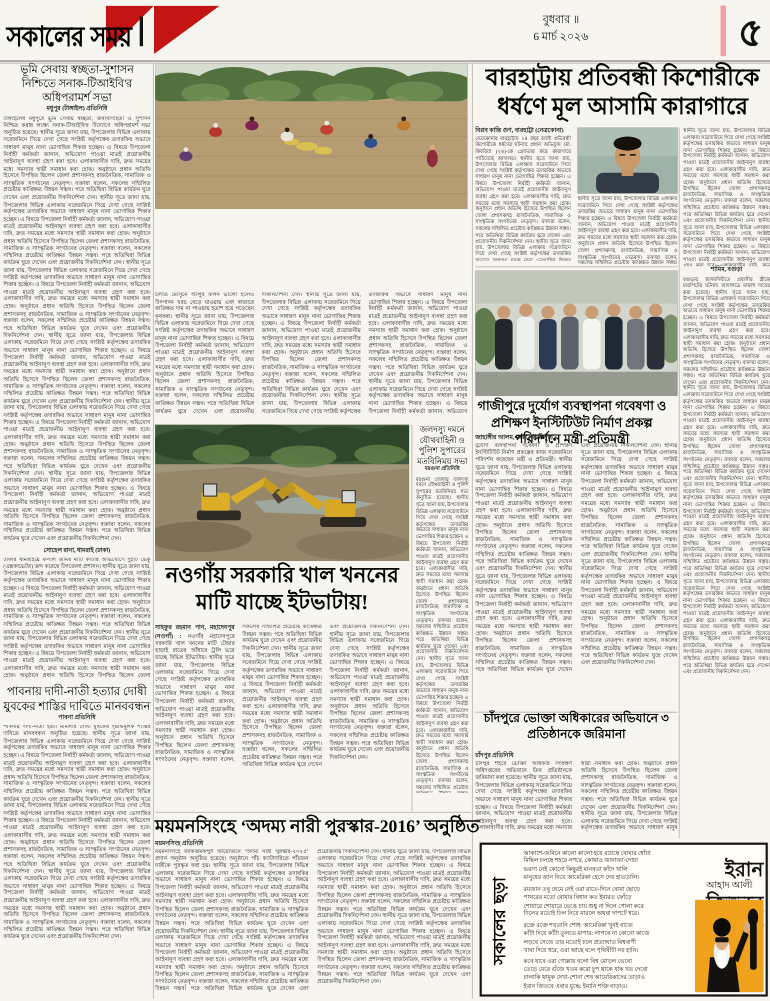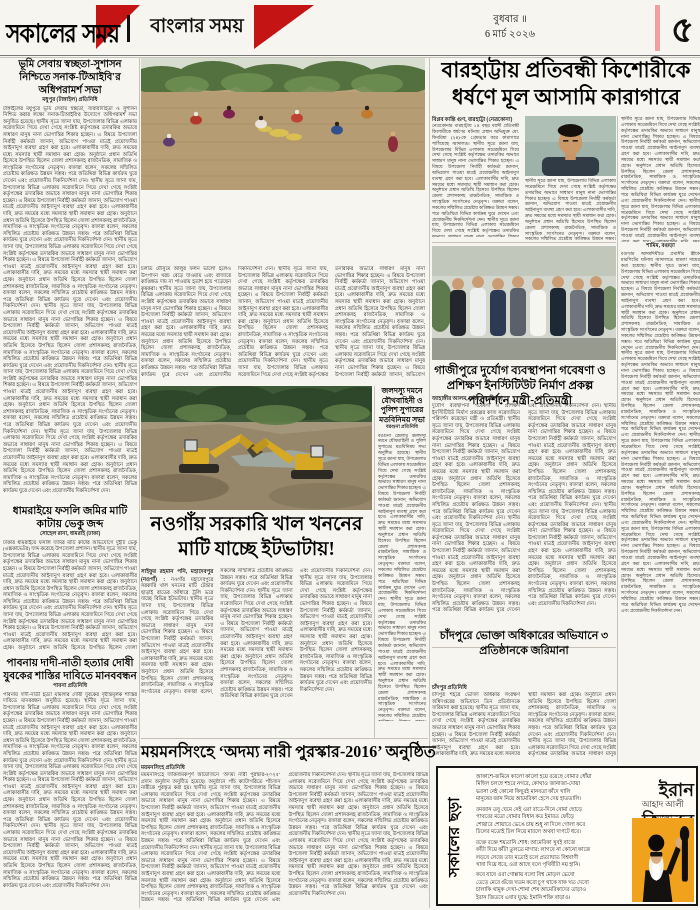--- a/index.html
+++ b/index.html
@@ -17,21 +17,21 @@
   .banner-text{flex:1;display:flex;align-items:center;justify-content:center;
       font-weight:bold;font-size:19px;background:transparent}
   .date-block{left:455px;top:11px;width:110px;text-align:center;font-size:10px;line-height:1.5}
   .pg-bar{right:40px;top:5px;width:5px;height:46px;background:#f0a0a0}
   .pg-num{right:6px;top:2px;font-size:36px;font-weight:900;font-family:"DejaVu Sans",sans-serif}
   .header-rule{left:0;right:0;top:55px;height:3px;border-top:1px solid #777;border-bottom:1px solid #c9c4ba}
   
   .vrule{position:absolute;width:1px;background:#c8c2b6}
   .hrule{position:absolute;height:1px;background:#c8c2b6}
   
-  .sec-title{font-weight:bold;text-align:center;line-height:1.28;color:#000}
+  .sec-title{font-weight:normal;text-align:center;line-height:1.28;color:#000}
   .t10{font-size:10px}.t105{font-size:10.5px}.t11{font-size:11px}.t115{font-size:11.5px}.t75{font-size:7.5px}
   .byline{font-weight:bold;font-size:5.5px;color:#222;line-height:1.3}
   .center{text-align:center}
   .body-sm{font-size:5px;line-height:1.32;text-align:justify;color:#1c1c1c;overflow:hidden}
   .body-xs{font-size:4.5px;line-height:1.3;text-align:justify;color:#1c1c1c;overflow:hidden}
   .cols2{column-count:2;column-gap:8px}
   .cols3{column-count:3;column-gap:7px}
   .hl{font-weight:bold;text-align:center;color:#000}
   .hl-xl{font-size:25px;line-height:1.32}
   .hl-l{font-size:21px;line-height:1.3}
@@ -52,21 +52,20 @@
       font-size:8.5px;border-bottom:1px solid #333;padding-bottom:2px}
   .khamenei-wrap{position:absolute;left:194px;top:50px;width:62px;height:84px;overflow:hidden}
 </style>
 </head>
 <body>
 
 <div class="page">
 
   <div class="abs banner">
     <div class="banner-tri"></div>
-    <div class="banner-text">বাংলার সময়</div>
     <div class="banner-tri right"></div>
   </div>
   <div class="abs masthead-logo">সকালের সময়</div>
   <div class="abs logo-sep"></div>
   <div class="abs date-block">
     <div>বুধবার ॥</div>
     <div>6 মার্চ ২০২৬</div>
   </div>
   <div class="abs pg-bar"></div>
   <div class="abs pg-num">৫</div>
@@ -77,21 +76,20 @@
   <div class="vrule" style="left:617px;top:116px;height:646px"></div>
   <div class="vrule" style="left:374px;top:386px;height:352px"></div>
   <div class="hrule" style="left:432px;top:242px;width:184px"></div>
   <div class="hrule" style="left:432px;top:647px;width:184px"></div>
   <div class="hrule" style="left:141px;top:738px;width:287px"></div>
 
   <div class="abs" style="left:3px;top:58px;width:134px;height:850px">
     <div class="sec-title t10">ভূমি সেবায় স্বচ্ছতা-সুশাসন নিশ্চিতে সনাক-টিআইবি'র অধিপরামর্শ সভা</div>
     <div class="byline center">মধুপুর (টাঙ্গাইল) প্রতিনিধি</div>
     <div class="body-sm" style="height:392px;margin-top:2px">টাঙ্গাইলের মধুপুরে ভূমি সেবায় স্বচ্ছতা, জবাবদিহিতা ও সুশাসন নিশ্চিত করার লক্ষ্যে সনাক-টিআইবি'র উদ্যোগে অধিপরামর্শ সভা অনুষ্ঠিত হয়েছে। স্থানীয় সূত্রে জানা যায়, উপজেলার বিভিন্ন এলাকায় সরেজমিনে গিয়ে দেখা গেছে সংশ্লিষ্ট কর্তৃপক্ষের তদারকির অভাবে সাধারণ মানুষ নানা ভোগান্তির শিকার হচ্ছেন। এ বিষয়ে উপজেলা নির্বাহী কর্মকর্তা জানান, অভিযোগ পাওয়া মাত্রই প্রয়োজনীয় আইনানুগ ব্যবস্থা গ্রহণ করা হবে। এলাকাবাসীর দাবি, দ্রুত সময়ের মধ্যে সমস্যার স্থায়ী সমাধান করা হোক। অনুষ্ঠানে প্রধান অতিথি হিসেবে উপস্থিত ছিলেন জেলা প্রশাসকসহ রাজনৈতিক, সামাজিক ও সাংস্কৃতিক সংগঠনের নেতৃবৃন্দ। বক্তারা বলেন, সকলের সম্মিলিত প্রচেষ্টায় কাঙ্ক্ষিত উন্নয়ন সম্ভব। পরে অতিথিরা বিভিন্ন কার্যক্রম ঘুরে দেখেন এবং প্রয়োজনীয় দিকনির্দেশনা দেন। স্থানীয় সূত্রে জানা যায়, উপজেলার বিভিন্ন এলাকায় সরেজমিনে গিয়ে দেখা গেছে সংশ্লিষ্ট কর্তৃপক্ষের তদারকির অভাবে সাধারণ মানুষ নানা ভোগান্তির শিকার হচ্ছেন। এ বিষয়ে উপজেলা নির্বাহী কর্মকর্তা জানান, অভিযোগ পাওয়া মাত্রই প্রয়োজনীয় আইনানুগ ব্যবস্থা গ্রহণ করা হবে। এলাকাবাসীর দাবি, দ্রুত সময়ের মধ্যে সমস্যার স্থায়ী সমাধান করা হোক। অনুষ্ঠানে প্রধান অতিথি হিসেবে উপস্থিত ছিলেন জেলা প্রশাসকসহ রাজনৈতিক, সামাজিক ও সাংস্কৃতিক সংগঠনের নেতৃবৃন্দ। বক্তারা বলেন, সকলের সম্মিলিত প্রচেষ্টায় কাঙ্ক্ষিত উন্নয়ন সম্ভব। পরে অতিথিরা বিভিন্ন কার্যক্রম ঘুরে দেখেন এবং প্রয়োজনীয় দিকনির্দেশনা দেন। স্থানীয় সূত্রে জানা যায়, উপজেলার বিভিন্ন এলাকায় সরেজমিনে গিয়ে দেখা গেছে সংশ্লিষ্ট কর্তৃপক্ষের তদারকির অভাবে সাধারণ মানুষ নানা ভোগান্তির শিকার হচ্ছেন। এ বিষয়ে উপজেলা নির্বাহী কর্মকর্তা জানান, অভিযোগ পাওয়া মাত্রই প্রয়োজনীয় আইনানুগ ব্যবস্থা গ্রহণ করা হবে। এলাকাবাসীর দাবি, দ্রুত সময়ের মধ্যে সমস্যার স্থায়ী সমাধান করা হোক। অনুষ্ঠানে প্রধান অতিথি হিসেবে উপস্থিত ছিলেন জেলা প্রশাসকসহ রাজনৈতিক, সামাজিক ও সাংস্কৃতিক সংগঠনের নেতৃবৃন্দ। বক্তারা বলেন, সকলের সম্মিলিত প্রচেষ্টায় কাঙ্ক্ষিত উন্নয়ন সম্ভব। পরে অতিথিরা বিভিন্ন কার্যক্রম ঘুরে দেখেন এবং প্রয়োজনীয় দিকনির্দেশনা দেন। স্থানীয় সূত্রে জানা যায়, উপজেলার বিভিন্ন এলাকায় সরেজমিনে গিয়ে দেখা গেছে সংশ্লিষ্ট কর্তৃপক্ষের তদারকির অভাবে সাধারণ মানুষ নানা ভোগান্তির শিকার হচ্ছেন। এ বিষয়ে উপজেলা নির্বাহী কর্মকর্তা জানান, অভিযোগ পাওয়া মাত্রই প্রয়োজনীয় আইনানুগ ব্যবস্থা গ্রহণ করা হবে। এলাকাবাসীর দাবি, দ্রুত সময়ের মধ্যে সমস্যার স্থায়ী সমাধান করা হোক। অনুষ্ঠানে প্রধান অতিথি হিসেবে উপস্থিত ছিলেন জেলা প্রশাসকসহ রাজনৈতিক, সামাজিক ও সাংস্কৃতিক সংগঠনের নেতৃবৃন্দ। বক্তারা বলেন, সকলের সম্মিলিত প্রচেষ্টায় কাঙ্ক্ষিত উন্নয়ন সম্ভব। পরে অতিথিরা বিভিন্ন কার্যক্রম ঘুরে দেখেন এবং প্রয়োজনীয় দিকনির্দেশনা দেন। স্থানীয় সূত্রে জানা যায়, উপজেলার বিভিন্ন এলাকায় সরেজমিনে গিয়ে দেখা গেছে সংশ্লিষ্ট কর্তৃপক্ষের তদারকির অভাবে সাধারণ মানুষ নানা ভোগান্তির শিকার হচ্ছেন। এ বিষয়ে উপজেলা নির্বাহী কর্মকর্তা জানান, অভিযোগ পাওয়া মাত্রই প্রয়োজনীয় আইনানুগ ব্যবস্থা গ্রহণ করা হবে। এলাকাবাসীর দাবি, দ্রুত সময়ের মধ্যে সমস্যার স্থায়ী সমাধান করা হোক। অনুষ্ঠানে প্রধান অতিথি হিসেবে উপস্থিত ছিলেন জেলা প্রশাসকসহ রাজনৈতিক, সামাজিক ও সাংস্কৃতিক সংগঠনের নেতৃবৃন্দ। বক্তারা বলেন, সকলের সম্মিলিত প্রচেষ্টায় কাঙ্ক্ষিত উন্নয়ন সম্ভব। পরে অতিথিরা বিভিন্ন কার্যক্রম ঘুরে দেখেন এবং প্রয়োজনীয় দিকনির্দেশনা দেন। স্থানীয় সূত্রে জানা যায়, উপজেলার বিভিন্ন এলাকায় সরেজমিনে গিয়ে দেখা গেছে সংশ্লিষ্ট কর্তৃপক্ষের তদারকির অভাবে সাধারণ মানুষ নানা ভোগান্তির শিকার হচ্ছেন। এ বিষয়ে উপজেলা নির্বাহী কর্মকর্তা জানান, অভিযোগ পাওয়া মাত্রই প্রয়োজনীয় আইনানুগ ব্যবস্থা গ্রহণ করা হবে। এলাকাবাসীর দাবি, দ্রুত সময়ের মধ্যে সমস্যার স্থায়ী সমাধান করা হোক। অনুষ্ঠানে প্রধান অতিথি হিসেবে উপস্থিত ছিলেন জেলা প্রশাসকসহ রাজনৈতিক, সামাজিক ও সাংস্কৃতিক সংগঠনের নেতৃবৃন্দ। বক্তারা বলেন, সকলের সম্মিলিত প্রচেষ্টায় কাঙ্ক্ষিত উন্নয়ন সম্ভব। পরে অতিথিরা বিভিন্ন কার্যক্রম ঘুরে দেখেন এবং প্রয়োজনীয় দিকনির্দেশনা দেন।</div>
-    <div class="sec-title t105" style="margin-top:6px">ধামরাইয়ে ফসলি জমির মাটি কাটায় ভেকু জব্দ</div>
     <div class="byline center">সোহেল রানা, ধামরাই (ঢাকা)</div>
     <div class="body-sm" style="height:110px;margin-top:2px">ঢাকার ধামরাইয়ে ফসলি জমির মাটি কাটার অভিযোগে দুইটি ভেকু (এক্সকাভেটর) জব্দ করেছে উপজেলা প্রশাসন। স্থানীয় সূত্রে জানা যায়, উপজেলার বিভিন্ন এলাকায় সরেজমিনে গিয়ে দেখা গেছে সংশ্লিষ্ট কর্তৃপক্ষের তদারকির অভাবে সাধারণ মানুষ নানা ভোগান্তির শিকার হচ্ছেন। এ বিষয়ে উপজেলা নির্বাহী কর্মকর্তা জানান, অভিযোগ পাওয়া মাত্রই প্রয়োজনীয় আইনানুগ ব্যবস্থা গ্রহণ করা হবে। এলাকাবাসীর দাবি, দ্রুত সময়ের মধ্যে সমস্যার স্থায়ী সমাধান করা হোক। অনুষ্ঠানে প্রধান অতিথি হিসেবে উপস্থিত ছিলেন জেলা প্রশাসকসহ রাজনৈতিক, সামাজিক ও সাংস্কৃতিক সংগঠনের নেতৃবৃন্দ। বক্তারা বলেন, সকলের সম্মিলিত প্রচেষ্টায় কাঙ্ক্ষিত উন্নয়ন সম্ভব। পরে অতিথিরা বিভিন্ন কার্যক্রম ঘুরে দেখেন এবং প্রয়োজনীয় দিকনির্দেশনা দেন। স্থানীয় সূত্রে জানা যায়, উপজেলার বিভিন্ন এলাকায় সরেজমিনে গিয়ে দেখা গেছে সংশ্লিষ্ট কর্তৃপক্ষের তদারকির অভাবে সাধারণ মানুষ নানা ভোগান্তির শিকার হচ্ছেন। এ বিষয়ে উপজেলা নির্বাহী কর্মকর্তা জানান, অভিযোগ পাওয়া মাত্রই প্রয়োজনীয় আইনানুগ ব্যবস্থা গ্রহণ করা হবে। এলাকাবাসীর দাবি, দ্রুত সময়ের মধ্যে সমস্যার স্থায়ী সমাধান করা হোক। অনুষ্ঠানে প্রধান অতিথি হিসেবে উপস্থিত ছিলেন জেলা প্রশাসকসহ রাজনৈতিক, সামাজিক ও সাংস্কৃতিক সংগঠনের নেতৃবৃন্দ। বক্তারা বলেন, সকলের সম্মিলিত প্রচেষ্টায় কাঙ্ক্ষিত উন্নয়ন সম্ভব। পরে অতিথিরা বিভিন্ন কার্যক্রম ঘুরে দেখেন এবং প্রয়োজনীয় দিকনির্দেশনা দেন।</div>
     <div class="sec-title t105" style="margin-top:6px">পাবনায় দাদী-নাতী হত্যার দোষী যুবকের শাস্তির দাবিতে মানববন্ধন</div>
     <div class="byline center">পাবনা প্রতিনিধি</div>
     <div class="body-sm" style="height:196px;margin-top:2px">পাবনায় দাদী-নাতী হত্যা মামলার দোষী যুবকের দৃষ্টান্তমূলক শাস্তির দাবিতে মানববন্ধন অনুষ্ঠিত হয়েছে। স্থানীয় সূত্রে জানা যায়, উপজেলার বিভিন্ন এলাকায় সরেজমিনে গিয়ে দেখা গেছে সংশ্লিষ্ট কর্তৃপক্ষের তদারকির অভাবে সাধারণ মানুষ নানা ভোগান্তির শিকার হচ্ছেন। এ বিষয়ে উপজেলা নির্বাহী কর্মকর্তা জানান, অভিযোগ পাওয়া মাত্রই প্রয়োজনীয় আইনানুগ ব্যবস্থা গ্রহণ করা হবে। এলাকাবাসীর দাবি, দ্রুত সময়ের মধ্যে সমস্যার স্থায়ী সমাধান করা হোক। অনুষ্ঠানে প্রধান অতিথি হিসেবে উপস্থিত ছিলেন জেলা প্রশাসকসহ রাজনৈতিক, সামাজিক ও সাংস্কৃতিক সংগঠনের নেতৃবৃন্দ। বক্তারা বলেন, সকলের সম্মিলিত প্রচেষ্টায় কাঙ্ক্ষিত উন্নয়ন সম্ভব। পরে অতিথিরা বিভিন্ন কার্যক্রম ঘুরে দেখেন এবং প্রয়োজনীয় দিকনির্দেশনা দেন। স্থানীয় সূত্রে জানা যায়, উপজেলার বিভিন্ন এলাকায় সরেজমিনে গিয়ে দেখা গেছে সংশ্লিষ্ট কর্তৃপক্ষের তদারকির অভাবে সাধারণ মানুষ নানা ভোগান্তির শিকার হচ্ছেন। এ বিষয়ে উপজেলা নির্বাহী কর্মকর্তা জানান, অভিযোগ পাওয়া মাত্রই প্রয়োজনীয় আইনানুগ ব্যবস্থা গ্রহণ করা হবে। এলাকাবাসীর দাবি, দ্রুত সময়ের মধ্যে সমস্যার স্থায়ী সমাধান করা হোক। অনুষ্ঠানে প্রধান অতিথি হিসেবে উপস্থিত ছিলেন জেলা প্রশাসকসহ রাজনৈতিক, সামাজিক ও সাংস্কৃতিক সংগঠনের নেতৃবৃন্দ। বক্তারা বলেন, সকলের সম্মিলিত প্রচেষ্টায় কাঙ্ক্ষিত উন্নয়ন সম্ভব। পরে অতিথিরা বিভিন্ন কার্যক্রম ঘুরে দেখেন এবং প্রয়োজনীয় দিকনির্দেশনা দেন। স্থানীয় সূত্রে জানা যায়, উপজেলার বিভিন্ন এলাকায় সরেজমিনে গিয়ে দেখা গেছে সংশ্লিষ্ট কর্তৃপক্ষের তদারকির অভাবে সাধারণ মানুষ নানা ভোগান্তির শিকার হচ্ছেন। এ বিষয়ে উপজেলা নির্বাহী কর্মকর্তা জানান, অভিযোগ পাওয়া মাত্রই প্রয়োজনীয় আইনানুগ ব্যবস্থা গ্রহণ করা হবে। এলাকাবাসীর দাবি, দ্রুত সময়ের মধ্যে সমস্যার স্থায়ী সমাধান করা হোক। অনুষ্ঠানে প্রধান অতিথি হিসেবে উপস্থিত ছিলেন জেলা প্রশাসকসহ রাজনৈতিক, সামাজিক ও সাংস্কৃতিক সংগঠনের নেতৃবৃন্দ। বক্তারা বলেন, সকলের সম্মিলিত প্রচেষ্টায় কাঙ্ক্ষিত উন্নয়ন সম্ভব। পরে অতিথিরা বিভিন্ন কার্যক্রম ঘুরে দেখেন এবং প্রয়োজনীয় দিকনির্দেশনা দেন।</div>
   </div>
 
   <div class="photo" style="left:141px;top:58px;width:284px;height:132px">
     <svg viewBox="0 0 284 132" preserveAspectRatio="none">
       <rect width="284" height="132" fill="#bba27a"></rect>
@@ -197,21 +195,21 @@
           <rect x="138" y="44" width="16" height="46" rx="5" fill="#70757d"></rect>
         <circle cx="164" cy="36" r="6" fill="#c99c74"></circle>
           <rect x="156" y="42" width="16" height="48" rx="5" fill="#2a2e39"></rect>
       </g>
     </svg>
   </div>
   <div class="abs hl t115" style="left:428px;top:363px;width:184px;line-height:1.3">গাজীপুরে দুর্যোগ ব্যবস্থাপনা গবেষণা ও প্রশিক্ষণ ইনস্টিটিউট নির্মাণ প্রকল্প পরিদর্শনে মন্ত্রী-প্রতিমন্ত্রী</div>
   <div class="abs byline" style="left:432px;top:395px;width:184px">জাহাঙ্গীর আলম, ঢাকা (গাজীপুর) :</div>
   <div class="abs body-sm cols2" style="left:432px;top:403px;width:184px;height:240px">দুর্যোগ ব্যবস্থাপনা গবেষণা ও প্রশিক্ষণ ইনস্টিটিউট নির্মাণ প্রকল্পের কাজ সরেজমিনে পরিদর্শন করেছেন মন্ত্রী ও প্রতিমন্ত্রী। স্থানীয় সূত্রে জানা যায়, উপজেলার বিভিন্ন এলাকায় সরেজমিনে গিয়ে দেখা গেছে সংশ্লিষ্ট কর্তৃপক্ষের তদারকির অভাবে সাধারণ মানুষ নানা ভোগান্তির শিকার হচ্ছেন। এ বিষয়ে উপজেলা নির্বাহী কর্মকর্তা জানান, অভিযোগ পাওয়া মাত্রই প্রয়োজনীয় আইনানুগ ব্যবস্থা গ্রহণ করা হবে। এলাকাবাসীর দাবি, দ্রুত সময়ের মধ্যে সমস্যার স্থায়ী সমাধান করা হোক। অনুষ্ঠানে প্রধান অতিথি হিসেবে উপস্থিত ছিলেন জেলা প্রশাসকসহ রাজনৈতিক, সামাজিক ও সাংস্কৃতিক সংগঠনের নেতৃবৃন্দ। বক্তারা বলেন, সকলের সম্মিলিত প্রচেষ্টায় কাঙ্ক্ষিত উন্নয়ন সম্ভব। পরে অতিথিরা বিভিন্ন কার্যক্রম ঘুরে দেখেন এবং প্রয়োজনীয় দিকনির্দেশনা দেন। স্থানীয় সূত্রে জানা যায়, উপজেলার বিভিন্ন এলাকায় সরেজমিনে গিয়ে দেখা গেছে সংশ্লিষ্ট কর্তৃপক্ষের তদারকির অভাবে সাধারণ মানুষ নানা ভোগান্তির শিকার হচ্ছেন। এ বিষয়ে উপজেলা নির্বাহী কর্মকর্তা জানান, অভিযোগ পাওয়া মাত্রই প্রয়োজনীয় আইনানুগ ব্যবস্থা গ্রহণ করা হবে। এলাকাবাসীর দাবি, দ্রুত সময়ের মধ্যে সমস্যার স্থায়ী সমাধান করা হোক। অনুষ্ঠানে প্রধান অতিথি হিসেবে উপস্থিত ছিলেন জেলা প্রশাসকসহ রাজনৈতিক, সামাজিক ও সাংস্কৃতিক সংগঠনের নেতৃবৃন্দ। বক্তারা বলেন, সকলের সম্মিলিত প্রচেষ্টায় কাঙ্ক্ষিত উন্নয়ন সম্ভব। পরে অতিথিরা বিভিন্ন কার্যক্রম ঘুরে দেখেন এবং প্রয়োজনীয় দিকনির্দেশনা দেন। স্থানীয় সূত্রে জানা যায়, উপজেলার বিভিন্ন এলাকায় সরেজমিনে গিয়ে দেখা গেছে সংশ্লিষ্ট কর্তৃপক্ষের তদারকির অভাবে সাধারণ মানুষ নানা ভোগান্তির শিকার হচ্ছেন। এ বিষয়ে উপজেলা নির্বাহী কর্মকর্তা জানান, অভিযোগ পাওয়া মাত্রই প্রয়োজনীয় আইনানুগ ব্যবস্থা গ্রহণ করা হবে। এলাকাবাসীর দাবি, দ্রুত সময়ের মধ্যে সমস্যার স্থায়ী সমাধান করা হোক। অনুষ্ঠানে প্রধান অতিথি হিসেবে উপস্থিত ছিলেন জেলা প্রশাসকসহ রাজনৈতিক, সামাজিক ও সাংস্কৃতিক সংগঠনের নেতৃবৃন্দ। বক্তারা বলেন, সকলের সম্মিলিত প্রচেষ্টায় কাঙ্ক্ষিত উন্নয়ন সম্ভব। পরে অতিথিরা বিভিন্ন কার্যক্রম ঘুরে দেখেন এবং প্রয়োজনীয় দিকনির্দেশনা দেন। স্থানীয় সূত্রে জানা যায়, উপজেলার বিভিন্ন এলাকায় সরেজমিনে গিয়ে দেখা গেছে সংশ্লিষ্ট কর্তৃপক্ষের তদারকির অভাবে সাধারণ মানুষ নানা ভোগান্তির শিকার হচ্ছেন। এ বিষয়ে উপজেলা নির্বাহী কর্মকর্তা জানান, অভিযোগ পাওয়া মাত্রই প্রয়োজনীয় আইনানুগ ব্যবস্থা গ্রহণ করা হবে। এলাকাবাসীর দাবি, দ্রুত সময়ের মধ্যে সমস্যার স্থায়ী সমাধান করা হোক। অনুষ্ঠানে প্রধান অতিথি হিসেবে উপস্থিত ছিলেন জেলা প্রশাসকসহ রাজনৈতিক, সামাজিক ও সাংস্কৃতিক সংগঠনের নেতৃবৃন্দ। বক্তারা বলেন, সকলের সম্মিলিত প্রচেষ্টায় কাঙ্ক্ষিত উন্নয়ন সম্ভব। পরে অতিথিরা বিভিন্ন কার্যক্রম ঘুরে দেখেন এবং প্রয়োজনীয় দিকনির্দেশনা দেন।</div>
 
-  <div class="abs hl t11" style="left:432px;top:628px;width:184px;line-height:1.35">চাঁদপুরে ভোক্তা অধিকারের অভিযানে ৩ প্রতিষ্ঠানকে জরিমানা</div>
+  <div class="abs hl t11" style="left:432px;top:646px;width:184px;line-height:1.35">চাঁদপুরে ভোক্তা অধিকারের অভিযানে ৩ প্রতিষ্ঠানকে জরিমানা</div>
   <div class="abs byline" style="left:432px;top:684px;width:184px">চাঁদপুর প্রতিনিধি</div>
   <div class="abs body-sm cols2" style="left:432px;top:692px;width:184px;height:70px">চাঁদপুর শহরে ভোক্তা অধিকার সংরক্ষণ অধিদপ্তরের অভিযানে তিন প্রতিষ্ঠানকে জরিমানা করা হয়েছে। স্থানীয় সূত্রে জানা যায়, উপজেলার বিভিন্ন এলাকায় সরেজমিনে গিয়ে দেখা গেছে সংশ্লিষ্ট কর্তৃপক্ষের তদারকির অভাবে সাধারণ মানুষ নানা ভোগান্তির শিকার হচ্ছেন। এ বিষয়ে উপজেলা নির্বাহী কর্মকর্তা জানান, অভিযোগ পাওয়া মাত্রই প্রয়োজনীয় আইনানুগ ব্যবস্থা গ্রহণ করা হবে। এলাকাবাসীর দাবি, দ্রুত সময়ের মধ্যে সমস্যার স্থায়ী সমাধান করা হোক। অনুষ্ঠানে প্রধান অতিথি হিসেবে উপস্থিত ছিলেন জেলা প্রশাসকসহ রাজনৈতিক, সামাজিক ও সাংস্কৃতিক সংগঠনের নেতৃবৃন্দ। বক্তারা বলেন, সকলের সম্মিলিত প্রচেষ্টায় কাঙ্ক্ষিত উন্নয়ন সম্ভব। পরে অতিথিরা বিভিন্ন কার্যক্রম ঘুরে দেখেন এবং প্রয়োজনীয় দিকনির্দেশনা দেন। স্থানীয় সূত্রে জানা যায়, উপজেলার বিভিন্ন এলাকায় সরেজমিনে গিয়ে দেখা গেছে সংশ্লিষ্ট কর্তৃপক্ষের তদারকির অভাবে সাধারণ মানুষ নানা ভোগান্তির শিকার হচ্ছেন। এ বিষয়ে উপজেলা নির্বাহী কর্মকর্তা জানান, অভিযোগ পাওয়া মাত্রই প্রয়োজনীয় আইনানুগ ব্যবস্থা গ্রহণ করা হবে। এলাকাবাসীর দাবি, দ্রুত সময়ের মধ্যে সমস্যার স্থায়ী সমাধান করা হোক। অনুষ্ঠানে প্রধান অতিথি হিসেবে উপস্থিত ছিলেন জেলা প্রশাসকসহ রাজনৈতিক, সামাজিক ও সাংস্কৃতিক সংগঠনের নেতৃবৃন্দ। বক্তারা বলেন, সকলের সম্মিলিত প্রচেষ্টায় কাঙ্ক্ষিত উন্নয়ন সম্ভব। পরে অতিথিরা বিভিন্ন কার্যক্রম ঘুরে দেখেন এবং প্রয়োজনীয় দিকনির্দেশনা দেন।</div>
 
   <div class="photo" style="left:141px;top:386px;width:231px;height:124px">
     <svg viewBox="0 0 231 124" preserveAspectRatio="none">
       <rect width="231" height="124" fill="#a4967a"></rect>
       <rect width="231" height="36" fill="#3f5a38"></rect>
       <g fill="#2e4629">
         <ellipse cx="30" cy="18" rx="34" ry="14"></ellipse>
           <ellipse cx="95" cy="14" rx="40" ry="15"></ellipse>

